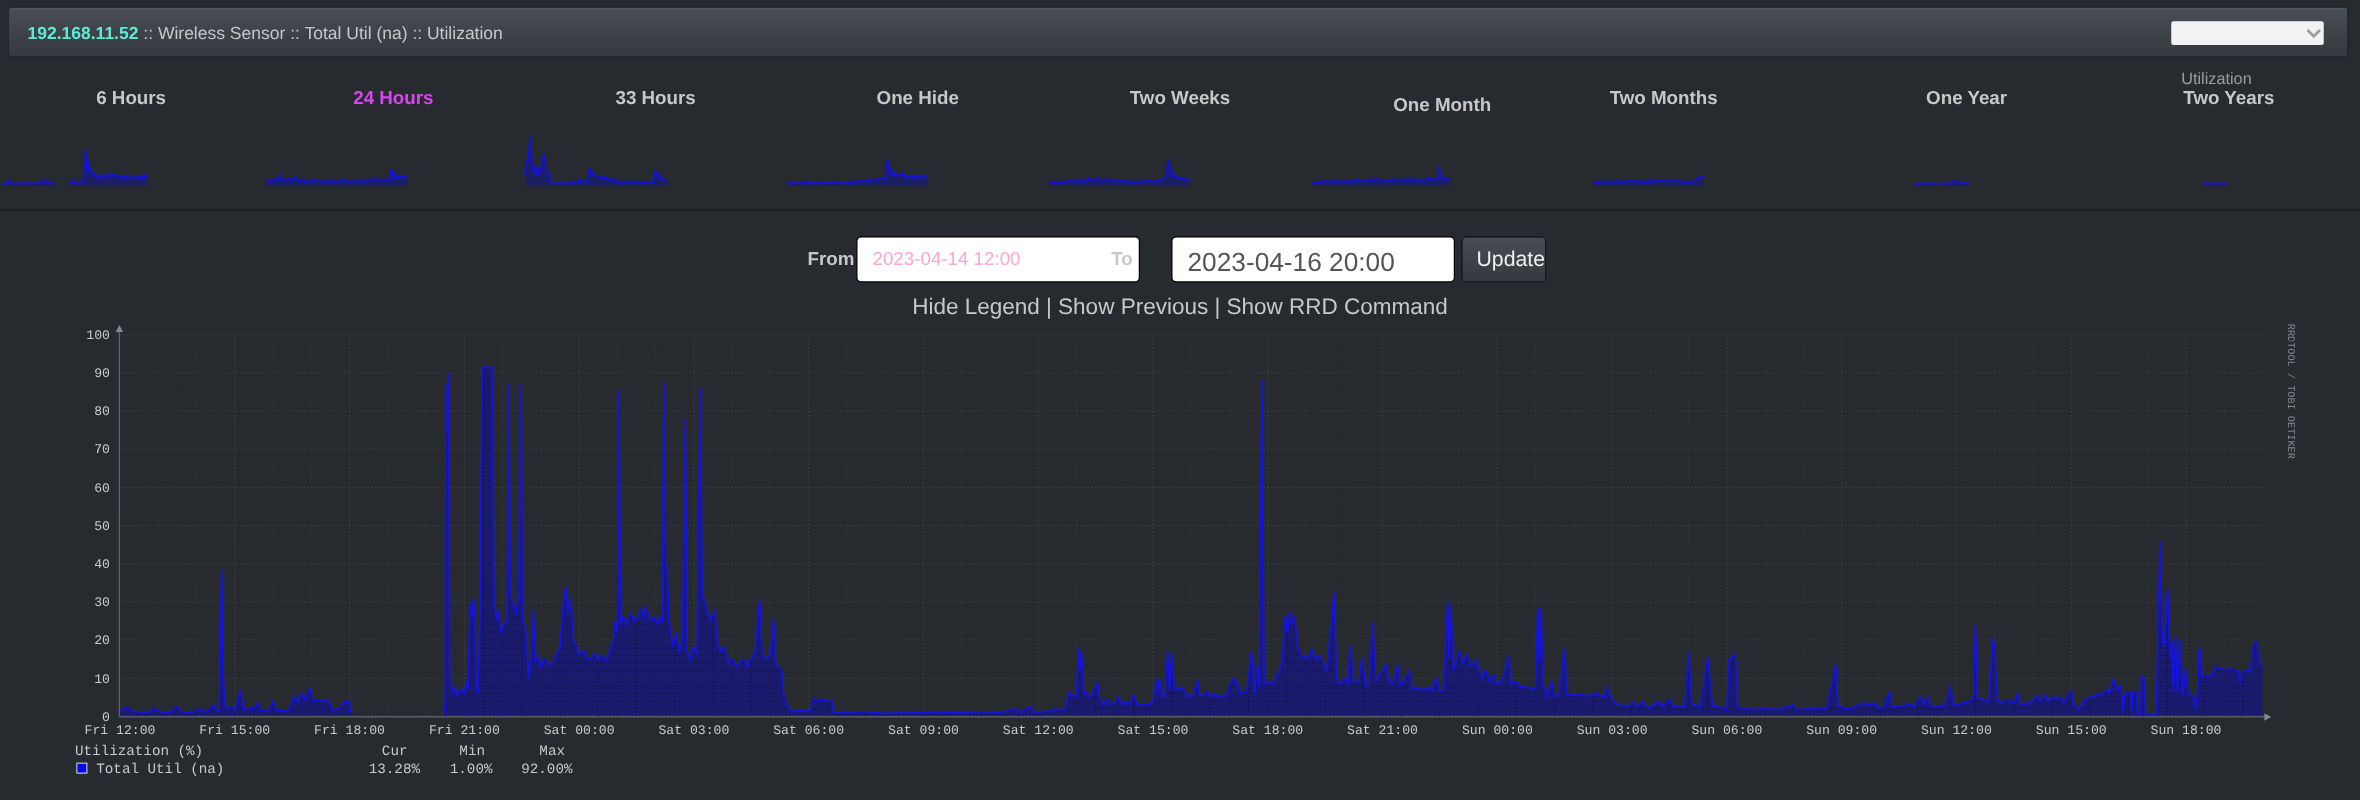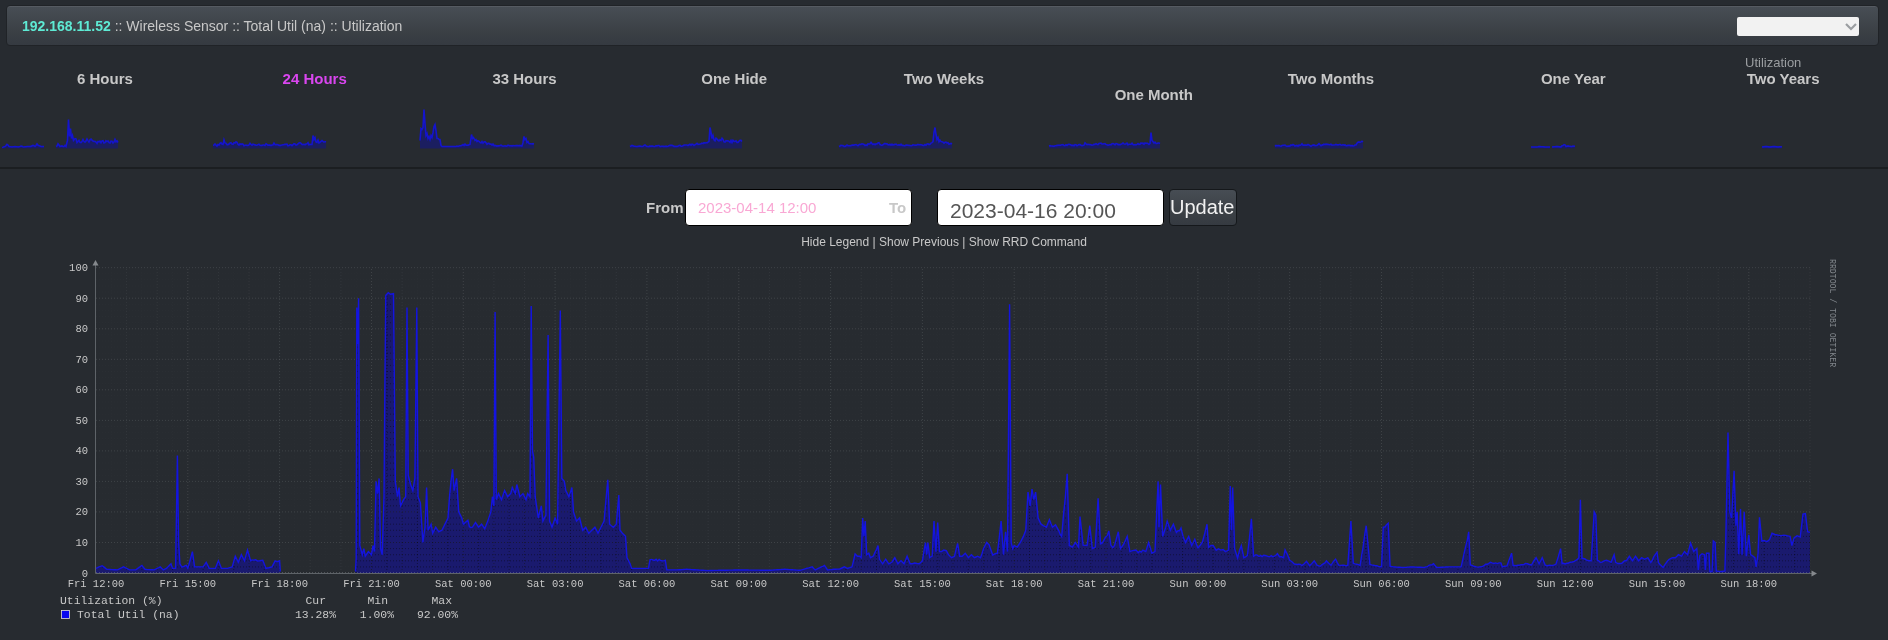--- a/index.html
+++ b/index.html
@@ -20,21 +20,21 @@
 <div class="abs" style="left:1745px;top:19px;font-size:13px;color:#9b9ea1;margin-top:36px;">Utilization</div>
 <svg class="abs" style="left:1844px;top:22px" width="14" height="10" viewBox="0 0 14 10">
     <path d="M2,2 L7,7 L12,2" stroke="#9b9ea1" stroke-width="2.2" fill="none"></path>
   </svg>
 
 <div style="position:absolute;left:0.0px;top:70px;width:209.8px;text-align:center;font-weight:bold;font-size:15px;color:#c8c8c8;">6 Hours</div>
 <div style="position:absolute;left:209.8px;top:70px;width:209.8px;text-align:center;font-weight:bold;font-size:15px;color:#d946ef;">24 Hours</div>
 <div style="position:absolute;left:419.6px;top:70px;width:209.8px;text-align:center;font-weight:bold;font-size:15px;color:#c8c8c8;">33 Hours</div>
 <div style="position:absolute;left:629.3px;top:70px;width:209.8px;text-align:center;font-weight:bold;font-size:15px;color:#c8c8c8;">One Hide</div>
 <div style="position:absolute;left:839.1px;top:70px;width:209.8px;text-align:center;font-weight:bold;font-size:15px;color:#c8c8c8;">Two Weeks</div>
-<div style="position:absolute;left:1048.9px;top:86px;width:209.8px;text-align:center;font-weight:bold;font-size:15px;color:#c8c8c8;">One Month</div>
+<div style="position:absolute;left:1048.9px;top:76px;width:209.8px;text-align:center;font-weight:bold;font-size:15px;color:#c8c8c8;">One Month</div>
 <div style="position:absolute;left:1226px;top:70px;width:209.8px;text-align:center;font-weight:bold;font-size:15px;color:#c8c8c8;">Two Months</div>
 <div style="position:absolute;left:1468.4px;top:70px;width:209.8px;text-align:center;font-weight:bold;font-size:15px;color:#c8c8c8;">One Year</div>
 <div style="position:absolute;left:1678.2px;top:70px;width:209.8px;text-align:center;font-weight:bold;font-size:15px;color:#c8c8c8;">Two Years</div>
 
 <svg style="position:absolute;left:0;top:100px" width="1888" height="52" viewBox="0 100 1888 52">
 <path d="M2.0,148.5 L2.0,147.5 L3.0,147.2 L4.0,146.8 L5.0,146.5 L6.0,145.6 L7.0,144.4 L8.0,145.0 L9.0,146.5 L10.0,146.7 L11.0,146.8 L12.0,147.0 L13.0,146.8 L14.0,146.7 L15.0,146.5 L16.0,146.7 L17.0,146.8 L18.0,147.0 L19.0,146.7 L20.0,146.4 L21.0,146.0 L22.0,146.3 L23.0,146.7 L24.0,147.0 L25.0,146.8 L26.0,146.7 L27.0,146.5 L28.0,146.5 L29.0,146.5 L30.0,146.5 L31.0,146.4 L32.0,145.8 L33.0,145.4 L34.0,145.7 L35.0,146.5 L36.0,145.5 L37.0,143.9 L38.0,145.3 L39.0,145.7 L40.0,146.1 L41.0,146.5 L42.0,146.5 L43.0,146.5 L44.0,146.5 L44.0,148.5 Z" fill="#0000d2" fill-opacity="0.30"></path>
 <path d="M2.0,147.5 L3.0,147.2 L4.0,146.8 L5.0,146.5 L6.0,145.6 L7.0,144.4 L8.0,145.0 L9.0,146.5 L10.0,146.7 L11.0,146.8 L12.0,147.0 L13.0,146.8 L14.0,146.7 L15.0,146.5 L16.0,146.7 L17.0,146.8 L18.0,147.0 L19.0,146.7 L20.0,146.4 L21.0,146.0 L22.0,146.3 L23.0,146.7 L24.0,147.0 L25.0,146.8 L26.0,146.7 L27.0,146.5 L28.0,146.5 L29.0,146.5 L30.0,146.5 L31.0,146.4 L32.0,145.8 L33.0,145.4 L34.0,145.7 L35.0,146.5 L36.0,145.5 L37.0,143.9 L38.0,145.3 L39.0,145.7 L40.0,146.1 L41.0,146.5 L42.0,146.5 L43.0,146.5 L44.0,146.5" fill="none" stroke="#1414cd" stroke-width="1.6"></path>
 <path d="M56.0,148.5 L56.0,146.5 L57.0,146.0 L58.0,143.8 L59.0,145.0 L60.0,146.5 L61.0,146.1 L62.0,145.9 L63.0,146.5 L64.0,146.5 L65.0,145.5 L66.0,146.5 L67.5,140.5 L68.5,119.5 L69.5,136.5 L70.5,128.5 L71.5,138.5 L72.5,135.5 L73.5,140.5 L75.0,138.6 L76.0,138.9 L77.0,142.6 L78.0,141.4 L79.0,140.3 L80.0,142.3 L81.0,142.6 L82.0,141.6 L83.0,139.5 L84.0,141.5 L85.0,142.2 L86.0,141.0 L87.0,139.0 L88.0,140.6 L89.0,142.1 L90.0,139.7 L91.0,139.1 L92.0,140.1 L93.0,141.0 L94.0,141.5 L95.0,141.3 L96.0,142.0 L97.0,143.4 L98.0,141.4 L99.0,141.8 L100.0,141.2 L101.0,142.7 L102.0,140.9 L103.0,140.6 L104.0,143.0 L105.0,142.7 L106.0,140.8 L107.0,141.6 L108.0,140.9 L109.0,142.7 L110.0,143.0 L111.0,141.2 L112.0,141.3 L113.0,143.0 L114.0,142.1 L115.0,139.5 L116.0,141.9 L117.0,140.9 L118.0,142.5 L118.0,148.5 Z" fill="#0000d2" fill-opacity="0.30"></path>
 <path d="M56.0,146.5 L57.0,146.0 L58.0,143.8 L59.0,145.0 L60.0,146.5 L61.0,146.1 L62.0,145.9 L63.0,146.5 L64.0,146.5 L65.0,145.5 L66.0,146.5 L67.5,140.5 L68.5,119.5 L69.5,136.5 L70.5,128.5 L71.5,138.5 L72.5,135.5 L73.5,140.5 L75.0,138.6 L76.0,138.9 L77.0,142.6 L78.0,141.4 L79.0,140.3 L80.0,142.3 L81.0,142.6 L82.0,141.6 L83.0,139.5 L84.0,141.5 L85.0,142.2 L86.0,141.0 L87.0,139.0 L88.0,140.6 L89.0,142.1 L90.0,139.7 L91.0,139.1 L92.0,140.1 L93.0,141.0 L94.0,141.5 L95.0,141.3 L96.0,142.0 L97.0,143.4 L98.0,141.4 L99.0,141.8 L100.0,141.2 L101.0,142.7 L102.0,140.9 L103.0,140.6 L104.0,143.0 L105.0,142.7 L106.0,140.8 L107.0,141.6 L108.0,140.9 L109.0,142.7 L110.0,143.0 L111.0,141.2 L112.0,141.3 L113.0,143.0 L114.0,142.1 L115.0,139.5 L116.0,141.9 L117.0,140.9 L118.0,142.5" fill="none" stroke="#1414cd" stroke-width="1.6"></path>
 <path d="M213.0,148.5 L213.0,145.2 L214.0,145.1 L215.0,144.0 L216.0,145.1 L217.0,146.0 L218.0,144.6 L219.0,145.0 L220.0,143.4 L221.0,142.6 L222.0,144.1 L223.0,144.5 L224.0,139.8 L225.0,142.9 L226.0,143.2 L227.0,144.6 L228.0,144.6 L229.0,144.0 L230.0,143.0 L231.0,142.7 L232.0,144.1 L233.0,144.3 L234.0,142.8 L235.0,143.1 L236.0,141.8 L237.0,142.3 L238.0,144.3 L239.0,145.1 L240.0,143.8 L241.0,144.5 L242.0,143.9 L243.0,144.1 L244.0,145.7 L245.0,145.3 L246.0,145.1 L247.0,145.5 L248.0,145.4 L249.0,144.9 L250.0,143.3 L251.0,144.4 L252.0,145.1 L253.0,144.1 L254.0,144.5 L255.0,144.9 L256.0,145.1 L257.0,145.2 L258.0,144.6 L259.0,144.2 L260.0,145.2 L261.0,145.5 L262.0,145.4 L263.0,145.0 L264.0,145.0 L265.0,145.4 L266.0,143.9 L267.0,144.5 L268.0,145.4 L269.0,145.1 L270.0,145.1 L271.0,145.6 L272.0,145.0 L273.0,144.9 L274.0,143.1 L275.0,144.6 L276.0,144.6 L277.0,144.6 L278.0,144.8 L279.0,145.4 L280.0,145.3 L281.0,145.5 L282.0,144.9 L283.0,144.7 L284.0,144.6 L285.0,144.3 L286.0,144.4 L287.0,144.2 L288.0,145.8 L289.0,145.6 L290.0,144.8 L291.0,144.8 L292.0,145.6 L293.0,144.7 L294.0,143.7 L295.0,143.9 L296.0,145.0 L297.0,144.7 L298.0,143.9 L299.0,142.9 L300.0,142.7 L301.0,143.4 L302.0,144.4 L303.0,144.6 L304.0,144.3 L305.0,144.8 L306.0,143.9 L307.0,143.7 L308.0,142.7 L309.0,144.8 L310.0,144.3 L311.0,144.5 L312.0,144.5 L313.0,135.5 L314.0,139.5 L315.0,137.5 L316.0,142.0 L317.0,142.4 L318.0,140.2 L319.0,143.0 L320.0,142.4 L321.0,141.4 L322.0,140.5 L323.0,141.4 L324.0,142.1 L325.0,141.6 L326.0,142.0 L326.0,148.5 Z" fill="#0000d2" fill-opacity="0.30"></path>
@@ -60,22 +60,22 @@
 <div class="abs" style="left:0;top:167px;width:1888px;height:0;border-top:2px solid #1b1e21;"></div>
 
 <div class="abs" style="left:646px;top:199px;font-size:15px;font-weight:bold;color:#c8c8c8;">From</div>
 <div class="abs" style="left:685px;top:189px;width:227px;height:37px;background:#fff;border-radius:4px;box-sizing:border-box;border:1px solid #000;"></div>
 <div class="abs" style="left:698px;top:199px;font-size:15px;color:#f9a8d4;">2023-04-14 12:00</div>
 <div class="abs" style="left:889px;top:199px;font-size:15px;font-weight:bold;color:#c8c8c8;">To</div>
 <div class="abs" style="left:937px;top:189px;width:227px;height:37px;background:#fff;border-radius:4px;box-sizing:border-box;border:1px solid #000;"></div>
 <div class="abs" style="left:950px;top:199px;font-size:21px;color:#555;">2023-04-16 20:00</div>
 <div class="abs" style="left:1169px;top:189px;width:68px;height:37px;border-radius:4px;box-sizing:border-box;
      border:1px solid #15181b;background:linear-gradient(#474d54,#3a3f44 70%,#353a41);
-     color:#f0f0f0;font-size:20px;text-align:left;line-height:35px;">Update</div>
-<div class="abs" style="left:0;top:235px;width:1888px;text-align:center;font-size:12px;color:#c8c8c8;">Hide Legend | Show Previous | Show RRD Command</div>
+     color:#f0f0f0;font-size:17px;text-align:right;line-height:35px;">Update</div>
+<div class="abs" style="left:0;top:235px;width:1888px;text-align:center;font-size:18px;color:#c8c8c8;">Hide Legend | Show Previous | Show RRD Command</div>
 
 <svg style="position:absolute;left:0;top:250px" width="1888" height="390" viewBox="0 250 1888 390">
 <defs>
       <clipPath id="fc">
         <path d="M96.0,573.0 L96.0,568.4 L97.5,567.7 L99.1,566.9 L100.6,566.3 L102.1,565.7 L104.4,567.4 L106.7,569.3 L108.5,569.4 L110.3,569.5 L112.1,569.6 L113.9,569.7 L115.6,569.8 L117.4,569.9 L119.0,569.2 L120.5,568.4 L122.0,567.7 L123.5,566.9 L125.1,567.7 L126.6,568.4 L128.1,569.2 L129.7,569.9 L131.7,569.9 L133.7,569.9 L135.8,569.9 L137.8,568.4 L139.9,566.9 L141.9,565.4 L143.4,567.4 L145.0,569.3 L146.8,569.5 L148.6,569.6 L150.5,569.7 L152.3,569.8 L154.2,569.9 L155.7,569.2 L157.2,568.4 L158.7,567.7 L160.3,566.9 L161.8,568.4 L163.3,569.9 L166.4,568.4 L167.9,566.9 L169.5,565.2 L171.0,563.8 L172.5,568.4 L174.0,568.4 L175.6,568.4 L176.5,511.9 L177.4,455.5 L178.6,542.5 L179.9,563.8 L181.7,566.9 L183.2,566.8 L184.8,565.8 L186.3,565.4 L187.8,568.4 L190.1,560.3 L192.4,551.6 L194.6,566.9 L196.3,566.9 L198.0,566.9 L199.7,566.9 L201.4,566.9 L203.1,566.9 L204.7,564.6 L206.2,562.3 L207.7,565.4 L209.2,568.4 L211.3,568.4 L213.3,568.4 L215.4,568.4 L216.9,564.6 L218.4,560.8 L221.5,568.4 L223.0,568.4 L224.5,568.4 L226.1,568.4 L227.6,568.4 L229.1,567.9 L230.7,567.4 L232.2,566.9 L235.3,556.2 L236.8,559.3 L238.3,562.3 L241.4,554.7 L244.4,560.8 L246.0,555.4 L247.5,550.1 L250.6,560.8 L252.1,560.0 L253.6,560.1 L255.7,559.8 L257.7,561.1 L259.7,560.8 L261.3,560.5 L262.8,560.2 L265.9,568.4 L267.4,568.0 L268.9,567.7 L270.5,567.3 L272.0,566.9 L275.1,560.9 L276.6,561.5 L278.1,561.5 L279.6,560.8 L280.3,571.5 L280.3,573.0 Z"></path>
         <path d="M355.5,573.0 L355.5,571.5 L356.2,557.7 L356.8,307.4 L357.7,344.0 L358.6,298.2 L359.8,545.5 L362.3,554.7 L363.8,548.6 L365.3,556.2 L368.4,551.6 L371.5,554.7 L373.0,545.5 L374.5,551.6 L376.1,481.4 L377.6,493.6 L379.1,478.4 L380.6,548.6 L382.2,554.7 L384.0,496.7 L384.9,383.7 L385.8,295.2 L388.3,292.7 L390.4,294.3 L392.0,294.0 L393.5,293.7 L395.3,481.4 L397.5,496.7 L399.0,487.5 L400.5,505.8 L402.1,502.8 L403.6,499.7 L405.7,496.7 L407.0,307.4 L408.2,475.3 L410.6,484.5 L412.8,490.6 L414.9,478.4 L416.8,307.4 L418.0,496.7 L420.4,502.8 L422.9,542.5 L425.0,527.2 L426.6,487.5 L428.1,530.3 L431.1,524.2 L432.7,533.3 L435.7,527.2 L438.8,531.8 L440.3,531.0 L441.9,530.3 L444.9,524.2 L448.0,518.0 L449.5,496.7 L451.0,481.4 L452.6,469.2 L454.1,490.6 L456.6,478.4 L458.7,511.9 L461.8,518.0 L463.3,524.2 L466.3,521.6 L467.9,520.3 L469.4,526.7 L470.9,527.5 L472.5,527.2 L475.5,522.6 L478.6,527.2 L481.6,524.2 L484.7,528.7 L486.2,524.9 L487.8,521.1 L490.8,511.9 L492.4,496.7 L493.9,505.8 L495.1,312.0 L496.3,499.7 L498.5,493.6 L501.5,499.7 L504.6,490.6 L507.7,496.7 L509.2,495.1 L510.7,493.6 L512.3,487.5 L515.3,493.6 L516.8,484.5 L519.9,496.7 L523.0,493.6 L524.5,496.7 L526.0,499.7 L527.6,493.6 L530.0,496.7 L531.2,305.9 L532.5,450.9 L533.7,457.0 L535.2,496.7 L538.3,518.0 L539.8,511.9 L541.3,505.8 L542.9,521.1 L545.9,515.0 L548.1,334.9 L549.6,521.1 L552.0,527.2 L555.1,518.0 L557.6,524.2 L560.3,310.4 L561.8,478.4 L564.3,481.4 L565.8,490.6 L568.9,496.7 L570.4,492.1 L571.9,487.5 L573.5,511.9 L576.5,521.1 L578.1,519.6 L579.6,518.0 L582.7,530.3 L585.7,527.2 L587.2,530.3 L588.8,533.3 L591.8,530.3 L593.4,528.7 L594.9,527.2 L598.0,533.3 L599.5,530.3 L601.0,527.2 L602.5,524.2 L604.1,521.1 L605.9,500.5 L607.8,479.9 L609.6,524.2 L611.4,525.7 L613.3,527.2 L614.8,525.7 L616.3,524.2 L618.8,495.1 L620.0,530.3 L622.4,533.3 L624.0,534.8 L625.5,536.4 L627.0,557.7 L630.1,563.8 L631.6,568.4 L633.2,568.4 L634.7,568.4 L636.2,568.4 L637.7,568.4 L639.3,568.4 L640.8,568.4 L642.3,568.4 L643.9,568.4 L645.4,568.4 L646.9,568.4 L648.5,568.4 L650.0,559.9 L651.5,559.4 L653.1,560.0 L654.6,560.4 L656.1,559.3 L657.6,561.0 L659.2,559.5 L660.7,560.6 L662.2,560.8 L663.8,560.9 L665.3,560.2 L666.8,569.9 L668.4,569.9 L669.9,569.9 L671.4,569.9 L672.9,569.9 L674.5,569.9 L676.0,569.9 L677.5,569.9 L679.1,569.8 L680.6,569.7 L682.1,569.6 L683.7,569.5 L685.2,569.4 L686.7,569.3 L688.4,569.4 L690.0,569.5 L691.7,569.6 L693.3,569.7 L695.0,569.8 L696.6,569.9 L698.3,570.0 L699.9,570.1 L701.6,570.2 L703.2,570.3 L704.8,570.4 L706.5,570.5 L708.1,570.6 L709.7,570.5 L711.2,570.5 L712.7,570.5 L714.3,570.4 L715.8,570.4 L717.3,570.4 L718.9,570.3 L720.4,570.3 L721.9,570.3 L723.4,570.3 L725.0,570.2 L726.5,570.2 L728.0,570.2 L729.6,570.1 L731.1,570.1 L732.6,570.1 L734.2,570.0 L735.7,570.0 L737.2,570.0 L738.8,569.9 L740.3,570.0 L741.8,570.0 L743.3,570.0 L744.9,570.0 L746.4,570.0 L747.9,570.0 L749.5,570.1 L751.0,570.1 L752.5,570.1 L754.1,570.1 L755.6,570.1 L757.1,570.1 L758.6,570.1 L760.2,570.2 L761.7,570.2 L763.2,570.2 L764.8,570.2 L766.3,570.2 L767.8,570.2 L769.4,570.3 L770.9,570.2 L772.4,570.1 L773.9,570.0 L775.5,569.9 L777.0,569.8 L778.5,569.7 L780.1,569.6 L781.6,569.5 L783.1,569.4 L784.7,569.3 L786.2,569.4 L787.7,569.5 L789.3,569.6 L790.8,569.7 L792.3,569.8 L793.8,569.9 L795.4,570.0 L796.9,570.1 L798.4,570.2 L800.0,570.3 L801.7,569.8 L803.5,569.3 L805.2,568.8 L807.0,568.3 L808.7,567.9 L810.5,567.4 L812.2,566.9 L813.7,568.4 L815.3,569.9 L816.8,569.2 L818.3,568.4 L819.9,567.7 L821.4,566.9 L822.9,566.3 L824.5,565.4 L827.5,569.9 L829.0,569.8 L830.6,569.6 L832.1,569.5 L833.6,569.3 L835.7,569.2 L837.7,569.1 L839.8,569.0 L842.0,568.0 L844.3,566.9 L845.9,567.7 L847.4,568.4 L849.7,567.7 L852.0,566.9 L853.5,560.8 L855.1,553.9 L857.4,556.2 L859.6,556.2 L861.2,557.7 L862.7,518.0 L863.9,536.4 L865.2,521.1 L866.7,554.7 L868.8,553.2 L870.4,557.7 L873.4,556.0 L875.0,552.3 L876.5,549.5 L878.0,545.5 L879.5,559.3 L882.6,563.8 L884.1,561.6 L885.7,559.3 L888.7,563.8 L890.3,563.1 L891.8,562.3 L893.3,560.0 L894.8,557.7 L897.9,563.8 L899.4,562.3 L901.0,560.8 L904.0,563.8 L905.6,560.0 L907.1,556.2 L908.6,560.0 L910.2,563.8 L912.4,563.7 L914.7,563.0 L917.0,563.5 L919.3,563.8 L920.9,562.3 L922.4,560.8 L923.9,551.6 L925.5,542.5 L926.7,554.7 L927.9,542.5 L929.7,557.7 L932.2,556.2 L934.0,521.1 L935.9,551.6 L937.7,522.6 L939.5,551.6 L941.4,551.6 L943.8,550.1 L946.3,550.7 L948.4,554.7 L951.5,557.7 L953.0,557.0 L954.5,556.2 L957.6,543.4 L959.7,556.2 L962.2,556.2 L965.2,553.2 L966.8,555.4 L968.3,557.7 L969.8,556.2 L971.4,554.7 L974.4,557.7 L976.0,557.0 L977.5,556.2 L980.5,557.7 L982.1,553.2 L983.6,548.6 L985.1,545.5 L986.7,542.5 L989.1,544.8 L991.0,550.3 L992.8,555.2 L995.1,553.7 L997.4,553.3 L999.2,538.1 L1001.1,521.1 L1003.5,554.7 L1005.6,531.8 L1007.5,551.6 L1009.6,304.3 L1011.2,542.5 L1012.7,548.6 L1014.2,545.5 L1015.7,546.3 L1017.3,547.0 L1020.3,542.5 L1021.9,539.4 L1023.4,536.4 L1025.8,530.3 L1028.0,492.1 L1030.1,505.8 L1032.0,489.0 L1033.8,499.7 L1035.6,492.1 L1038.1,518.0 L1041.1,524.2 L1043.3,525.7 L1044.8,526.4 L1046.4,527.2 L1049.4,519.6 L1050.9,523.4 L1052.5,527.2 L1054.0,526.0 L1055.5,524.8 L1058.6,530.3 L1060.1,534.1 L1061.7,536.4 L1063.5,514.9 L1065.3,497.9 L1067.2,473.8 L1069.3,545.5 L1072.4,547.0 L1073.9,544.8 L1075.4,542.5 L1077.0,544.8 L1078.5,547.0 L1080.0,516.5 L1081.6,531.0 L1083.1,545.2 L1085.1,545.4 L1087.1,545.5 L1089.8,525.7 L1092.3,548.6 L1093.8,547.8 L1095.3,547.0 L1098.1,498.2 L1100.5,544.0 L1102.1,543.2 L1103.6,540.9 L1105.3,537.5 L1107.1,535.9 L1108.8,530.9 L1110.9,545.3 L1112.8,547.7 L1114.6,545.5 L1116.4,538.7 L1118.3,531.8 L1120.4,548.6 L1122.1,546.3 L1123.8,544.0 L1125.5,540.2 L1127.2,536.4 L1129.9,551.6 L1131.7,550.9 L1133.6,550.4 L1135.9,550.1 L1138.2,552.7 L1139.7,551.2 L1141.2,552.1 L1142.8,550.1 L1145.8,551.6 L1148.6,542.5 L1150.3,547.8 L1151.9,553.2 L1153.5,552.4 L1155.0,551.6 L1156.5,516.5 L1158.1,481.4 L1159.0,527.2 L1160.5,484.5 L1162.7,536.4 L1164.2,531.8 L1165.7,527.2 L1167.2,521.1 L1168.8,525.7 L1170.3,530.3 L1171.8,527.2 L1173.4,524.2 L1176.4,532.4 L1178.0,530.8 L1179.5,530.8 L1181.0,528.0 L1183.3,537.3 L1185.6,542.5 L1187.1,539.4 L1188.7,536.4 L1191.7,545.5 L1193.3,542.5 L1194.8,539.4 L1196.3,544.0 L1197.9,547.9 L1200.2,545.2 L1202.4,542.1 L1204.7,533.6 L1207.0,524.2 L1208.6,547.4 L1210.9,545.4 L1213.2,545.5 L1214.7,547.8 L1216.2,550.2 L1218.5,548.8 L1220.8,550.1 L1223.1,549.5 L1225.4,551.6 L1226.9,550.9 L1228.5,550.1 L1230.3,486.0 L1231.5,530.3 L1232.7,487.5 L1234.6,548.6 L1237.6,558.0 L1239.5,550.5 L1241.3,545.5 L1243.8,557.7 L1245.6,557.0 L1247.4,555.5 L1249.4,538.5 L1251.4,518.7 L1253.6,556.2 L1256.0,554.7 L1257.5,555.4 L1259.1,556.5 L1260.6,555.4 L1262.1,556.6 L1263.7,555.2 L1265.2,555.5 L1267.2,556.1 L1269.3,556.8 L1271.3,555.6 L1272.8,556.7 L1274.4,556.1 L1275.9,555.3 L1277.4,553.7 L1279.5,556.7 L1281.5,556.8 L1283.6,557.7 L1285.1,549.9 L1287.4,554.5 L1289.7,560.2 L1292.0,561.8 L1294.3,564.1 L1295.8,564.2 L1297.3,564.5 L1298.9,564.1 L1300.4,564.3 L1301.9,565.5 L1304.2,563.7 L1306.5,561.4 L1308.0,563.4 L1309.6,565.7 L1311.9,563.4 L1314.2,560.8 L1315.7,563.1 L1317.2,565.4 L1318.8,565.8 L1320.3,566.3 L1321.8,564.8 L1323.3,563.9 L1324.9,562.9 L1326.4,560.9 L1328.7,563.3 L1331.0,565.3 L1333.3,561.6 L1335.6,559.3 L1337.1,562.3 L1338.7,565.2 L1340.5,565.4 L1342.3,565.2 L1344.2,565.2 L1346.0,565.8 L1347.8,565.4 L1349.4,543.2 L1350.9,521.1 L1353.3,563.3 L1355.0,563.9 L1356.7,564.2 L1358.4,564.7 L1360.1,565.5 L1361.6,555.7 L1363.1,547.0 L1364.7,534.9 L1366.2,525.7 L1368.0,544.8 L1369.9,564.4 L1371.7,564.9 L1373.5,565.2 L1375.4,565.7 L1376.9,565.8 L1378.4,566.4 L1380.0,566.8 L1381.5,566.6 L1383.3,527.1 L1385.0,527.0 L1386.6,524.7 L1388.2,523.2 L1390.1,566.3 L1391.9,566.6 L1393.7,566.9 L1395.3,567.0 L1396.8,567.1 L1398.3,567.2 L1399.9,567.3 L1401.4,567.4 L1402.9,567.5 L1404.8,567.4 L1406.6,567.3 L1408.4,567.1 L1410.3,567.0 L1412.1,566.9 L1413.9,567.0 L1415.6,567.1 L1417.4,567.2 L1419.1,567.2 L1420.9,567.3 L1422.6,567.4 L1424.3,567.5 L1425.9,566.9 L1427.4,566.7 L1428.9,565.3 L1430.5,564.9 L1432.0,564.9 L1433.5,563.8 L1436.6,567.5 L1438.1,567.4 L1439.7,567.4 L1441.2,567.3 L1442.7,567.2 L1444.2,567.1 L1445.8,567.0 L1447.3,567.0 L1448.8,566.9 L1450.6,566.9 L1452.3,566.9 L1454.1,566.9 L1455.8,566.9 L1457.6,566.9 L1459.3,566.9 L1461.1,566.9 L1462.6,560.3 L1464.1,553.3 L1465.7,546.3 L1467.2,540.6 L1468.7,531.8 L1470.3,565.0 L1471.8,565.2 L1473.3,566.2 L1474.9,566.5 L1476.4,566.9 L1478.4,567.1 L1480.5,566.8 L1482.5,566.4 L1484.0,565.7 L1485.6,564.2 L1487.1,564.2 L1488.6,563.6 L1490.4,562.3 L1492.1,562.9 L1493.9,563.4 L1495.6,562.9 L1497.4,563.6 L1499.1,562.9 L1500.9,562.9 L1502.4,566.9 L1504.7,566.2 L1507.0,565.9 L1509.3,559.4 L1511.6,553.2 L1513.1,565.6 L1514.6,565.5 L1516.2,565.7 L1517.7,565.1 L1519.2,565.3 L1520.8,564.7 L1522.3,564.8 L1523.8,564.6 L1525.4,563.4 L1527.4,563.8 L1529.4,564.5 L1531.5,565.0 L1533.8,561.0 L1536.1,557.7 L1537.6,560.8 L1539.1,563.8 L1540.7,560.8 L1542.2,557.7 L1543.7,561.6 L1545.2,565.1 L1547.3,565.7 L1549.3,565.3 L1551.4,565.5 L1552.9,565.4 L1554.4,564.9 L1556.0,564.1 L1558.3,556.8 L1560.6,548.6 L1562.1,563.6 L1563.6,563.3 L1565.1,563.9 L1566.7,563.3 L1568.2,563.2 L1570.2,562.2 L1572.3,562.0 L1574.3,561.3 L1575.9,560.3 L1577.4,559.4 L1578.9,557.7 L1580.4,499.7 L1582.0,558.4 L1583.5,558.5 L1585.0,559.0 L1586.6,560.2 L1588.9,560.8 L1591.2,560.8 L1592.7,536.4 L1594.2,511.9 L1595.8,515.0 L1597.3,560.5 L1598.8,560.8 L1600.3,562.5 L1601.9,562.1 L1604.2,560.9 L1606.5,560.3 L1608.8,561.2 L1611.1,562.3 L1612.6,558.5 L1614.1,554.7 L1615.6,562.3 L1617.9,563.5 L1620.2,563.5 L1621.8,563.3 L1623.3,561.9 L1624.8,560.8 L1626.4,560.8 L1627.9,558.5 L1629.4,556.2 L1630.9,558.5 L1632.5,560.8 L1635.5,556.2 L1637.1,558.5 L1638.6,560.8 L1640.1,559.3 L1641.7,557.7 L1643.2,558.5 L1644.7,559.3 L1646.3,558.5 L1647.8,557.7 L1650.8,562.5 L1652.4,560.1 L1653.9,556.5 L1655.4,554.4 L1657.0,552.5 L1658.5,562.8 L1660.0,564.5 L1661.6,566.1 L1663.1,567.5 L1665.1,564.3 L1667.2,561.5 L1669.2,559.3 L1670.7,558.5 L1672.3,557.7 L1673.8,557.7 L1675.3,557.7 L1676.9,556.2 L1678.4,554.7 L1681.5,556.2 L1683.0,553.9 L1684.5,551.6 L1686.0,553.2 L1687.6,554.7 L1689.1,548.9 L1690.6,543.1 L1692.2,547.4 L1693.7,551.6 L1696.8,548.6 L1698.3,569.9 L1699.8,555.6 L1702.1,553.8 L1704.4,554.7 L1705.3,569.9 L1706.5,553.2 L1709.0,553.2 L1709.9,571.5 L1712.1,571.5 L1713.3,540.9 L1715.1,542.5 L1716.3,571.2 L1718.0,571.3 L1719.6,571.4 L1721.2,571.5 L1723.1,571.3 L1724.9,571.2 L1725.8,539.4 L1728.0,432.6 L1729.8,511.9 L1731.6,518.0 L1734.1,470.7 L1735.9,525.7 L1737.2,511.9 L1738.7,554.1 L1740.5,508.9 L1742.1,554.7 L1744.2,511.9 L1746.3,556.2 L1748.8,534.8 L1750.6,554.7 L1753.1,556.2 L1754.9,557.7 L1756.1,566.9 L1758.0,554.7 L1759.5,517.4 L1761.9,541.2 L1764.1,540.6 L1765.6,541.1 L1767.2,541.6 L1769.6,539.4 L1772.0,533.3 L1774.8,534.5 L1776.3,534.8 L1777.9,535.1 L1780.9,535.8 L1782.5,535.4 L1784.0,535.1 L1785.5,535.4 L1787.0,535.8 L1788.6,536.1 L1790.1,536.4 L1791.9,545.5 L1794.1,537.9 L1795.6,536.8 L1797.1,535.8 L1798.7,536.4 L1800.2,537.0 L1803.0,514.1 L1805.4,513.5 L1807.6,531.8 L1810.0,532.4 L1810.0,573.0 Z"></path>
       </clipPath>
     </defs>
 <path d="M96.0,573.0 L96.0,568.4 L97.5,567.7 L99.1,566.9 L100.6,566.3 L102.1,565.7 L104.4,567.4 L106.7,569.3 L108.5,569.4 L110.3,569.5 L112.1,569.6 L113.9,569.7 L115.6,569.8 L117.4,569.9 L119.0,569.2 L120.5,568.4 L122.0,567.7 L123.5,566.9 L125.1,567.7 L126.6,568.4 L128.1,569.2 L129.7,569.9 L131.7,569.9 L133.7,569.9 L135.8,569.9 L137.8,568.4 L139.9,566.9 L141.9,565.4 L143.4,567.4 L145.0,569.3 L146.8,569.5 L148.6,569.6 L150.5,569.7 L152.3,569.8 L154.2,569.9 L155.7,569.2 L157.2,568.4 L158.7,567.7 L160.3,566.9 L161.8,568.4 L163.3,569.9 L166.4,568.4 L167.9,566.9 L169.5,565.2 L171.0,563.8 L172.5,568.4 L174.0,568.4 L175.6,568.4 L176.5,511.9 L177.4,455.5 L178.6,542.5 L179.9,563.8 L181.7,566.9 L183.2,566.8 L184.8,565.8 L186.3,565.4 L187.8,568.4 L190.1,560.3 L192.4,551.6 L194.6,566.9 L196.3,566.9 L198.0,566.9 L199.7,566.9 L201.4,566.9 L203.1,566.9 L204.7,564.6 L206.2,562.3 L207.7,565.4 L209.2,568.4 L211.3,568.4 L213.3,568.4 L215.4,568.4 L216.9,564.6 L218.4,560.8 L221.5,568.4 L223.0,568.4 L224.5,568.4 L226.1,568.4 L227.6,568.4 L229.1,567.9 L230.7,567.4 L232.2,566.9 L235.3,556.2 L236.8,559.3 L238.3,562.3 L241.4,554.7 L244.4,560.8 L246.0,555.4 L247.5,550.1 L250.6,560.8 L252.1,560.0 L253.6,560.1 L255.7,559.8 L257.7,561.1 L259.7,560.8 L261.3,560.5 L262.8,560.2 L265.9,568.4 L267.4,568.0 L268.9,567.7 L270.5,567.3 L272.0,566.9 L275.1,560.9 L276.6,561.5 L278.1,561.5 L279.6,560.8 L280.3,571.5 L280.3,573.0 Z" fill="#1a1a6e"></path>
 <path d="M355.5,573.0 L355.5,571.5 L356.2,557.7 L356.8,307.4 L357.7,344.0 L358.6,298.2 L359.8,545.5 L362.3,554.7 L363.8,548.6 L365.3,556.2 L368.4,551.6 L371.5,554.7 L373.0,545.5 L374.5,551.6 L376.1,481.4 L377.6,493.6 L379.1,478.4 L380.6,548.6 L382.2,554.7 L384.0,496.7 L384.9,383.7 L385.8,295.2 L388.3,292.7 L390.4,294.3 L392.0,294.0 L393.5,293.7 L395.3,481.4 L397.5,496.7 L399.0,487.5 L400.5,505.8 L402.1,502.8 L403.6,499.7 L405.7,496.7 L407.0,307.4 L408.2,475.3 L410.6,484.5 L412.8,490.6 L414.9,478.4 L416.8,307.4 L418.0,496.7 L420.4,502.8 L422.9,542.5 L425.0,527.2 L426.6,487.5 L428.1,530.3 L431.1,524.2 L432.7,533.3 L435.7,527.2 L438.8,531.8 L440.3,531.0 L441.9,530.3 L444.9,524.2 L448.0,518.0 L449.5,496.7 L451.0,481.4 L452.6,469.2 L454.1,490.6 L456.6,478.4 L458.7,511.9 L461.8,518.0 L463.3,524.2 L466.3,521.6 L467.9,520.3 L469.4,526.7 L470.9,527.5 L472.5,527.2 L475.5,522.6 L478.6,527.2 L481.6,524.2 L484.7,528.7 L486.2,524.9 L487.8,521.1 L490.8,511.9 L492.4,496.7 L493.9,505.8 L495.1,312.0 L496.3,499.7 L498.5,493.6 L501.5,499.7 L504.6,490.6 L507.7,496.7 L509.2,495.1 L510.7,493.6 L512.3,487.5 L515.3,493.6 L516.8,484.5 L519.9,496.7 L523.0,493.6 L524.5,496.7 L526.0,499.7 L527.6,493.6 L530.0,496.7 L531.2,305.9 L532.5,450.9 L533.7,457.0 L535.2,496.7 L538.3,518.0 L539.8,511.9 L541.3,505.8 L542.9,521.1 L545.9,515.0 L548.1,334.9 L549.6,521.1 L552.0,527.2 L555.1,518.0 L557.6,524.2 L560.3,310.4 L561.8,478.4 L564.3,481.4 L565.8,490.6 L568.9,496.7 L570.4,492.1 L571.9,487.5 L573.5,511.9 L576.5,521.1 L578.1,519.6 L579.6,518.0 L582.7,530.3 L585.7,527.2 L587.2,530.3 L588.8,533.3 L591.8,530.3 L593.4,528.7 L594.9,527.2 L598.0,533.3 L599.5,530.3 L601.0,527.2 L602.5,524.2 L604.1,521.1 L605.9,500.5 L607.8,479.9 L609.6,524.2 L611.4,525.7 L613.3,527.2 L614.8,525.7 L616.3,524.2 L618.8,495.1 L620.0,530.3 L622.4,533.3 L624.0,534.8 L625.5,536.4 L627.0,557.7 L630.1,563.8 L631.6,568.4 L633.2,568.4 L634.7,568.4 L636.2,568.4 L637.7,568.4 L639.3,568.4 L640.8,568.4 L642.3,568.4 L643.9,568.4 L645.4,568.4 L646.9,568.4 L648.5,568.4 L650.0,559.9 L651.5,559.4 L653.1,560.0 L654.6,560.4 L656.1,559.3 L657.6,561.0 L659.2,559.5 L660.7,560.6 L662.2,560.8 L663.8,560.9 L665.3,560.2 L666.8,569.9 L668.4,569.9 L669.9,569.9 L671.4,569.9 L672.9,569.9 L674.5,569.9 L676.0,569.9 L677.5,569.9 L679.1,569.8 L680.6,569.7 L682.1,569.6 L683.7,569.5 L685.2,569.4 L686.7,569.3 L688.4,569.4 L690.0,569.5 L691.7,569.6 L693.3,569.7 L695.0,569.8 L696.6,569.9 L698.3,570.0 L699.9,570.1 L701.6,570.2 L703.2,570.3 L704.8,570.4 L706.5,570.5 L708.1,570.6 L709.7,570.5 L711.2,570.5 L712.7,570.5 L714.3,570.4 L715.8,570.4 L717.3,570.4 L718.9,570.3 L720.4,570.3 L721.9,570.3 L723.4,570.3 L725.0,570.2 L726.5,570.2 L728.0,570.2 L729.6,570.1 L731.1,570.1 L732.6,570.1 L734.2,570.0 L735.7,570.0 L737.2,570.0 L738.8,569.9 L740.3,570.0 L741.8,570.0 L743.3,570.0 L744.9,570.0 L746.4,570.0 L747.9,570.0 L749.5,570.1 L751.0,570.1 L752.5,570.1 L754.1,570.1 L755.6,570.1 L757.1,570.1 L758.6,570.1 L760.2,570.2 L761.7,570.2 L763.2,570.2 L764.8,570.2 L766.3,570.2 L767.8,570.2 L769.4,570.3 L770.9,570.2 L772.4,570.1 L773.9,570.0 L775.5,569.9 L777.0,569.8 L778.5,569.7 L780.1,569.6 L781.6,569.5 L783.1,569.4 L784.7,569.3 L786.2,569.4 L787.7,569.5 L789.3,569.6 L790.8,569.7 L792.3,569.8 L793.8,569.9 L795.4,570.0 L796.9,570.1 L798.4,570.2 L800.0,570.3 L801.7,569.8 L803.5,569.3 L805.2,568.8 L807.0,568.3 L808.7,567.9 L810.5,567.4 L812.2,566.9 L813.7,568.4 L815.3,569.9 L816.8,569.2 L818.3,568.4 L819.9,567.7 L821.4,566.9 L822.9,566.3 L824.5,565.4 L827.5,569.9 L829.0,569.8 L830.6,569.6 L832.1,569.5 L833.6,569.3 L835.7,569.2 L837.7,569.1 L839.8,569.0 L842.0,568.0 L844.3,566.9 L845.9,567.7 L847.4,568.4 L849.7,567.7 L852.0,566.9 L853.5,560.8 L855.1,553.9 L857.4,556.2 L859.6,556.2 L861.2,557.7 L862.7,518.0 L863.9,536.4 L865.2,521.1 L866.7,554.7 L868.8,553.2 L870.4,557.7 L873.4,556.0 L875.0,552.3 L876.5,549.5 L878.0,545.5 L879.5,559.3 L882.6,563.8 L884.1,561.6 L885.7,559.3 L888.7,563.8 L890.3,563.1 L891.8,562.3 L893.3,560.0 L894.8,557.7 L897.9,563.8 L899.4,562.3 L901.0,560.8 L904.0,563.8 L905.6,560.0 L907.1,556.2 L908.6,560.0 L910.2,563.8 L912.4,563.7 L914.7,563.0 L917.0,563.5 L919.3,563.8 L920.9,562.3 L922.4,560.8 L923.9,551.6 L925.5,542.5 L926.7,554.7 L927.9,542.5 L929.7,557.7 L932.2,556.2 L934.0,521.1 L935.9,551.6 L937.7,522.6 L939.5,551.6 L941.4,551.6 L943.8,550.1 L946.3,550.7 L948.4,554.7 L951.5,557.7 L953.0,557.0 L954.5,556.2 L957.6,543.4 L959.7,556.2 L962.2,556.2 L965.2,553.2 L966.8,555.4 L968.3,557.7 L969.8,556.2 L971.4,554.7 L974.4,557.7 L976.0,557.0 L977.5,556.2 L980.5,557.7 L982.1,553.2 L983.6,548.6 L985.1,545.5 L986.7,542.5 L989.1,544.8 L991.0,550.3 L992.8,555.2 L995.1,553.7 L997.4,553.3 L999.2,538.1 L1001.1,521.1 L1003.5,554.7 L1005.6,531.8 L1007.5,551.6 L1009.6,304.3 L1011.2,542.5 L1012.7,548.6 L1014.2,545.5 L1015.7,546.3 L1017.3,547.0 L1020.3,542.5 L1021.9,539.4 L1023.4,536.4 L1025.8,530.3 L1028.0,492.1 L1030.1,505.8 L1032.0,489.0 L1033.8,499.7 L1035.6,492.1 L1038.1,518.0 L1041.1,524.2 L1043.3,525.7 L1044.8,526.4 L1046.4,527.2 L1049.4,519.6 L1050.9,523.4 L1052.5,527.2 L1054.0,526.0 L1055.5,524.8 L1058.6,530.3 L1060.1,534.1 L1061.7,536.4 L1063.5,514.9 L1065.3,497.9 L1067.2,473.8 L1069.3,545.5 L1072.4,547.0 L1073.9,544.8 L1075.4,542.5 L1077.0,544.8 L1078.5,547.0 L1080.0,516.5 L1081.6,531.0 L1083.1,545.2 L1085.1,545.4 L1087.1,545.5 L1089.8,525.7 L1092.3,548.6 L1093.8,547.8 L1095.3,547.0 L1098.1,498.2 L1100.5,544.0 L1102.1,543.2 L1103.6,540.9 L1105.3,537.5 L1107.1,535.9 L1108.8,530.9 L1110.9,545.3 L1112.8,547.7 L1114.6,545.5 L1116.4,538.7 L1118.3,531.8 L1120.4,548.6 L1122.1,546.3 L1123.8,544.0 L1125.5,540.2 L1127.2,536.4 L1129.9,551.6 L1131.7,550.9 L1133.6,550.4 L1135.9,550.1 L1138.2,552.7 L1139.7,551.2 L1141.2,552.1 L1142.8,550.1 L1145.8,551.6 L1148.6,542.5 L1150.3,547.8 L1151.9,553.2 L1153.5,552.4 L1155.0,551.6 L1156.5,516.5 L1158.1,481.4 L1159.0,527.2 L1160.5,484.5 L1162.7,536.4 L1164.2,531.8 L1165.7,527.2 L1167.2,521.1 L1168.8,525.7 L1170.3,530.3 L1171.8,527.2 L1173.4,524.2 L1176.4,532.4 L1178.0,530.8 L1179.5,530.8 L1181.0,528.0 L1183.3,537.3 L1185.6,542.5 L1187.1,539.4 L1188.7,536.4 L1191.7,545.5 L1193.3,542.5 L1194.8,539.4 L1196.3,544.0 L1197.9,547.9 L1200.2,545.2 L1202.4,542.1 L1204.7,533.6 L1207.0,524.2 L1208.6,547.4 L1210.9,545.4 L1213.2,545.5 L1214.7,547.8 L1216.2,550.2 L1218.5,548.8 L1220.8,550.1 L1223.1,549.5 L1225.4,551.6 L1226.9,550.9 L1228.5,550.1 L1230.3,486.0 L1231.5,530.3 L1232.7,487.5 L1234.6,548.6 L1237.6,558.0 L1239.5,550.5 L1241.3,545.5 L1243.8,557.7 L1245.6,557.0 L1247.4,555.5 L1249.4,538.5 L1251.4,518.7 L1253.6,556.2 L1256.0,554.7 L1257.5,555.4 L1259.1,556.5 L1260.6,555.4 L1262.1,556.6 L1263.7,555.2 L1265.2,555.5 L1267.2,556.1 L1269.3,556.8 L1271.3,555.6 L1272.8,556.7 L1274.4,556.1 L1275.9,555.3 L1277.4,553.7 L1279.5,556.7 L1281.5,556.8 L1283.6,557.7 L1285.1,549.9 L1287.4,554.5 L1289.7,560.2 L1292.0,561.8 L1294.3,564.1 L1295.8,564.2 L1297.3,564.5 L1298.9,564.1 L1300.4,564.3 L1301.9,565.5 L1304.2,563.7 L1306.5,561.4 L1308.0,563.4 L1309.6,565.7 L1311.9,563.4 L1314.2,560.8 L1315.7,563.1 L1317.2,565.4 L1318.8,565.8 L1320.3,566.3 L1321.8,564.8 L1323.3,563.9 L1324.9,562.9 L1326.4,560.9 L1328.7,563.3 L1331.0,565.3 L1333.3,561.6 L1335.6,559.3 L1337.1,562.3 L1338.7,565.2 L1340.5,565.4 L1342.3,565.2 L1344.2,565.2 L1346.0,565.8 L1347.8,565.4 L1349.4,543.2 L1350.9,521.1 L1353.3,563.3 L1355.0,563.9 L1356.7,564.2 L1358.4,564.7 L1360.1,565.5 L1361.6,555.7 L1363.1,547.0 L1364.7,534.9 L1366.2,525.7 L1368.0,544.8 L1369.9,564.4 L1371.7,564.9 L1373.5,565.2 L1375.4,565.7 L1376.9,565.8 L1378.4,566.4 L1380.0,566.8 L1381.5,566.6 L1383.3,527.1 L1385.0,527.0 L1386.6,524.7 L1388.2,523.2 L1390.1,566.3 L1391.9,566.6 L1393.7,566.9 L1395.3,567.0 L1396.8,567.1 L1398.3,567.2 L1399.9,567.3 L1401.4,567.4 L1402.9,567.5 L1404.8,567.4 L1406.6,567.3 L1408.4,567.1 L1410.3,567.0 L1412.1,566.9 L1413.9,567.0 L1415.6,567.1 L1417.4,567.2 L1419.1,567.2 L1420.9,567.3 L1422.6,567.4 L1424.3,567.5 L1425.9,566.9 L1427.4,566.7 L1428.9,565.3 L1430.5,564.9 L1432.0,564.9 L1433.5,563.8 L1436.6,567.5 L1438.1,567.4 L1439.7,567.4 L1441.2,567.3 L1442.7,567.2 L1444.2,567.1 L1445.8,567.0 L1447.3,567.0 L1448.8,566.9 L1450.6,566.9 L1452.3,566.9 L1454.1,566.9 L1455.8,566.9 L1457.6,566.9 L1459.3,566.9 L1461.1,566.9 L1462.6,560.3 L1464.1,553.3 L1465.7,546.3 L1467.2,540.6 L1468.7,531.8 L1470.3,565.0 L1471.8,565.2 L1473.3,566.2 L1474.9,566.5 L1476.4,566.9 L1478.4,567.1 L1480.5,566.8 L1482.5,566.4 L1484.0,565.7 L1485.6,564.2 L1487.1,564.2 L1488.6,563.6 L1490.4,562.3 L1492.1,562.9 L1493.9,563.4 L1495.6,562.9 L1497.4,563.6 L1499.1,562.9 L1500.9,562.9 L1502.4,566.9 L1504.7,566.2 L1507.0,565.9 L1509.3,559.4 L1511.6,553.2 L1513.1,565.6 L1514.6,565.5 L1516.2,565.7 L1517.7,565.1 L1519.2,565.3 L1520.8,564.7 L1522.3,564.8 L1523.8,564.6 L1525.4,563.4 L1527.4,563.8 L1529.4,564.5 L1531.5,565.0 L1533.8,561.0 L1536.1,557.7 L1537.6,560.8 L1539.1,563.8 L1540.7,560.8 L1542.2,557.7 L1543.7,561.6 L1545.2,565.1 L1547.3,565.7 L1549.3,565.3 L1551.4,565.5 L1552.9,565.4 L1554.4,564.9 L1556.0,564.1 L1558.3,556.8 L1560.6,548.6 L1562.1,563.6 L1563.6,563.3 L1565.1,563.9 L1566.7,563.3 L1568.2,563.2 L1570.2,562.2 L1572.3,562.0 L1574.3,561.3 L1575.9,560.3 L1577.4,559.4 L1578.9,557.7 L1580.4,499.7 L1582.0,558.4 L1583.5,558.5 L1585.0,559.0 L1586.6,560.2 L1588.9,560.8 L1591.2,560.8 L1592.7,536.4 L1594.2,511.9 L1595.8,515.0 L1597.3,560.5 L1598.8,560.8 L1600.3,562.5 L1601.9,562.1 L1604.2,560.9 L1606.5,560.3 L1608.8,561.2 L1611.1,562.3 L1612.6,558.5 L1614.1,554.7 L1615.6,562.3 L1617.9,563.5 L1620.2,563.5 L1621.8,563.3 L1623.3,561.9 L1624.8,560.8 L1626.4,560.8 L1627.9,558.5 L1629.4,556.2 L1630.9,558.5 L1632.5,560.8 L1635.5,556.2 L1637.1,558.5 L1638.6,560.8 L1640.1,559.3 L1641.7,557.7 L1643.2,558.5 L1644.7,559.3 L1646.3,558.5 L1647.8,557.7 L1650.8,562.5 L1652.4,560.1 L1653.9,556.5 L1655.4,554.4 L1657.0,552.5 L1658.5,562.8 L1660.0,564.5 L1661.6,566.1 L1663.1,567.5 L1665.1,564.3 L1667.2,561.5 L1669.2,559.3 L1670.7,558.5 L1672.3,557.7 L1673.8,557.7 L1675.3,557.7 L1676.9,556.2 L1678.4,554.7 L1681.5,556.2 L1683.0,553.9 L1684.5,551.6 L1686.0,553.2 L1687.6,554.7 L1689.1,548.9 L1690.6,543.1 L1692.2,547.4 L1693.7,551.6 L1696.8,548.6 L1698.3,569.9 L1699.8,555.6 L1702.1,553.8 L1704.4,554.7 L1705.3,569.9 L1706.5,553.2 L1709.0,553.2 L1709.9,571.5 L1712.1,571.5 L1713.3,540.9 L1715.1,542.5 L1716.3,571.2 L1718.0,571.3 L1719.6,571.4 L1721.2,571.5 L1723.1,571.3 L1724.9,571.2 L1725.8,539.4 L1728.0,432.6 L1729.8,511.9 L1731.6,518.0 L1734.1,470.7 L1735.9,525.7 L1737.2,511.9 L1738.7,554.1 L1740.5,508.9 L1742.1,554.7 L1744.2,511.9 L1746.3,556.2 L1748.8,534.8 L1750.6,554.7 L1753.1,556.2 L1754.9,557.7 L1756.1,566.9 L1758.0,554.7 L1759.5,517.4 L1761.9,541.2 L1764.1,540.6 L1765.6,541.1 L1767.2,541.6 L1769.6,539.4 L1772.0,533.3 L1774.8,534.5 L1776.3,534.8 L1777.9,535.1 L1780.9,535.8 L1782.5,535.4 L1784.0,535.1 L1785.5,535.4 L1787.0,535.8 L1788.6,536.1 L1790.1,536.4 L1791.9,545.5 L1794.1,537.9 L1795.6,536.8 L1797.1,535.8 L1798.7,536.4 L1800.2,537.0 L1803.0,514.1 L1805.4,513.5 L1807.6,531.8 L1810.0,532.4 L1810.0,573.0 Z" fill="#1a1a6e"></path>

